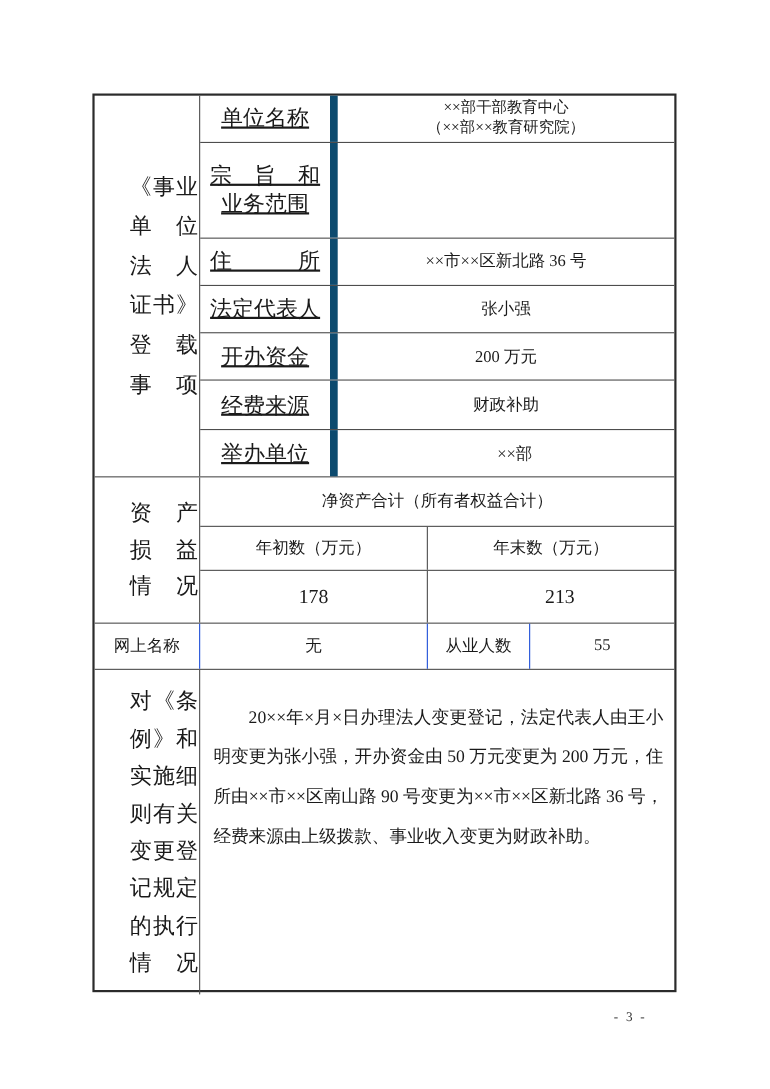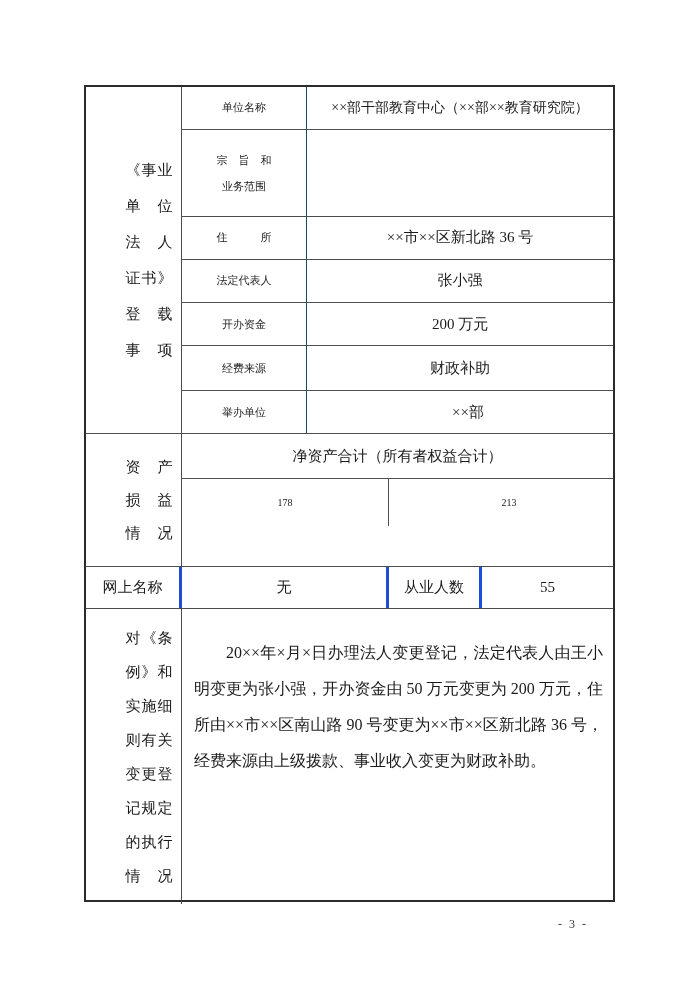--- a/index.html
+++ b/index.html
@@ -23,45 +23,46 @@
   .sec { display: flex; border-bottom: 1px solid #4d4d4d; }
   .sec:last-child { border-bottom: none; }
 
   
   .side-col {
     width: 96px; flex: 0 0 96px;
     border-right: 1px solid #4d4d4d;
     display: flex; flex-direction: column;
     justify-content: center; align-items: center;
     text-align: left;
-    font-size: 15px;
+    font-size: 20px;
     padding-left: 32px;
   }
   .side-line { line-height: 36px; letter-spacing: 1px; white-space: pre; }
   .sec2 .side-line { line-height: 33px; }
   .sec3 .side-line { line-height: 34px; }
 
   
   .sec1 { height: 347px; }
   .rows-col { flex: 1; display: flex; flex-direction: column; }
   .row { display: flex; border-bottom: 1px solid #4d4d4d; }
   .row:last-child { border-bottom: none; gap: 16px; }
   .label-cell {
     width: 125px; flex: 0 0 125px;
-    border-right: 1px solid #0c4a6e;
+    border-right: 7px solid #0c4a6e;
     display: flex; flex-direction: column;
     justify-content: center; align-items: center;
     text-align: center;
-    font-size: 11px;
+    font-size: 20px;
     white-space: pre;
+    text-decoration: underline;
   }
   .label-cell .lbl-line { line-height: 26px; }
   .value-cell {
     flex: 1;
-    display: flex; flex-direction: row;
+    display: flex; flex-direction: column;
     justify-content: center; align-items: center;
     text-align: center;
     font-size: 15px;
     padding: 0 6px;
   }
   .value-cell .val-line { line-height: 18px; font-size: 14px; }
   .value-cell.paragraph-cell {
     display: block;
     text-align: justify;
     font-size: 13px;
@@ -76,27 +77,27 @@
   .span-cell {
     flex: 1; display: flex; justify-content: center; align-items: center;
     font-size: 15px; text-align: center;
   }
   .half-cell {
     display: flex; justify-content: center; align-items: center;
     font-size: 15px; text-align: center;
   }
   .half-left { width: 207px; flex: 0 0 207px; border-right: 1px solid #4d4d4d; }
   .half-right { flex: 1; }
-  .num { font-size: 10px; }
+  .num { font-size: 18px; }
 
   
   .online-row { height: 42px; }
   .online-row .cell {
     display: flex; justify-content: center; align-items: center;
-    font-size: 15px; border-right: 3px solid #1d4ed8; text-align: center;
+    font-size: 15px; border-right: 1px solid #1d4ed8; text-align: center;
   }
   .online-row .cell:last-child { border-right: none; }
   .c-label { width: 96px; flex: 0 0 96px; }
   .c-none  { width: 207px; flex: 0 0 207px; }
   .c-staff { width: 93px; flex: 0 0 93px; }
   .c-count { flex: 1; }
 
   
   .sec3 { height: 295px; }
   .sec3-content {
@@ -178,20 +179,24 @@
 
   <div class="sec sec2">
     <div class="side-col">
       <div class="side-line">资　产</div>
       <div class="side-line">损　益</div>
       <div class="side-line">情　况</div>
     </div>
     <div class="rows-col">
       <div class="row" style="height:45px">
         <div class="span-cell">净资产合计（所有者权益合计）</div>
+      </div>
+      <div class="row" style="height:41px">
+        <div class="half-cell half-left">年初数（万元）</div>
+        <div class="half-cell half-right">年末数（万元）</div>
       </div>
       <div class="row" style="height:47px">
         <div class="half-cell half-left num">178</div>
         <div class="half-cell half-right num">213</div>
       </div>
     </div>
   </div>
 
   <div class="sec online-row">
     <div class="cell c-label">网上名称</div>

